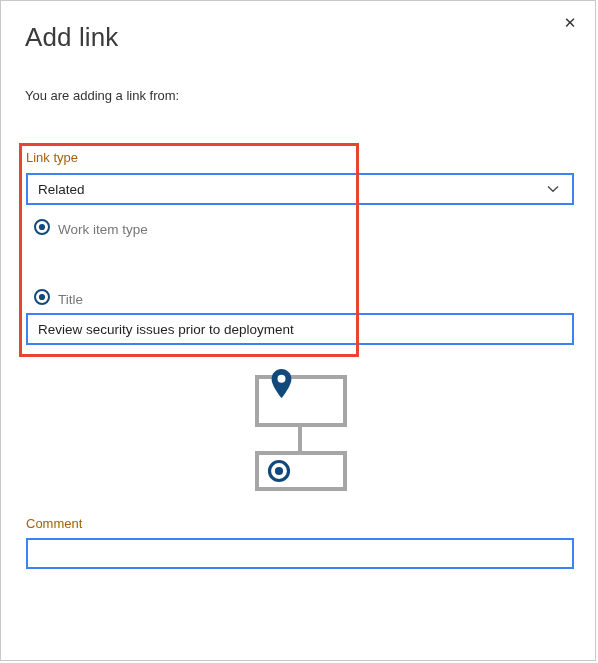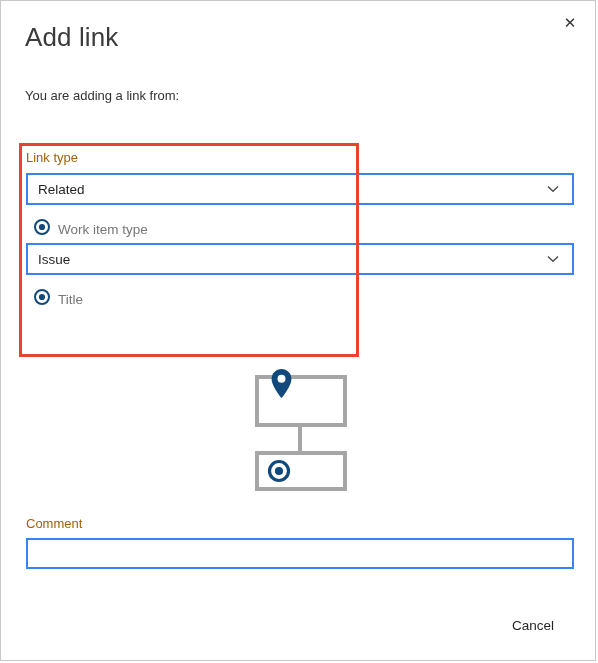--- a/index.html
+++ b/index.html
@@ -231,38 +231,33 @@
 
   <div id="wit-radio-row" class="radio-row">
     <span>
       <svg width="16" height="16" viewBox="0 0 16 16" aria-hidden="true">
         <circle cx="8" cy="8" r="7" fill="none" stroke="#11497c" stroke-width="2"></circle>
         <circle cx="8" cy="8" r="3.1" fill="#11497c"></circle>
       </svg>
     </span>
     <span class="radio-label">Work item type</span>
   </div>
-  <div id="wit-box" class="text-box">
-    <span class="value">Issue</span>
-    <span class="chevron">
-      <svg width="12" height="8" viewBox="0 0 12 8" aria-hidden="true">
-        <polyline points="1,1.5 6,6.2 11,1.5" fill="none" stroke="#4a4a4a" stroke-width="1.4"></polyline>
-      </svg>
-    </span>
-  </div>
 
   <div id="titlefield-radio-row" class="radio-row">
     <span>
       <svg width="16" height="16" viewBox="0 0 16 16" aria-hidden="true">
         <circle cx="8" cy="8" r="7" fill="none" stroke="#11497c" stroke-width="2"></circle>
         <circle cx="8" cy="8" r="3.1" fill="#11497c"></circle>
       </svg>
     </span>
     <span class="radio-label">Title</span>
   </div>
+  <div id="title-box" class="text-box">
+    <span class="value">Review security issues prior to deployment</span>
+  </div>
 
   <div id="diagram">
     <svg width="105" height="122" viewBox="0 0 105 122" aria-hidden="true">
 
       <rect x="43" y="54" width="4" height="32" fill="#a6a6a6"></rect>
 
       <rect x="2" y="8" width="88" height="48" fill="none" stroke="#a6a6a6" stroke-width="4"></rect>
 
       <path d="M26.5 0C21.0 0 16.6 4.4 16.6 9.9C16.6 17.2 26.5 29 26.5 29S36.4 17.2 36.4 9.9C36.4 4.4 32.0 0 26.5 0Z" fill="#11497c"></path>
       <circle cx="26.5" cy="9.7" r="4.0" fill="#ffffff"></circle>
@@ -272,15 +267,14 @@
       <circle cx="24" cy="102" r="9.5" fill="none" stroke="#11497c" stroke-width="3.2"></circle>
       <circle cx="24" cy="102" r="4.1" fill="#11497c"></circle>
     </svg>
   </div>
 
   <div id="comment-label" class="field-label">Comment</div>
   <div id="comment-box" class="text-box">
     <span class="value"></span>
   </div>
 
-  <button id="cancel-button">Cancel</button>
 
 </div>
 
 </body></html>

